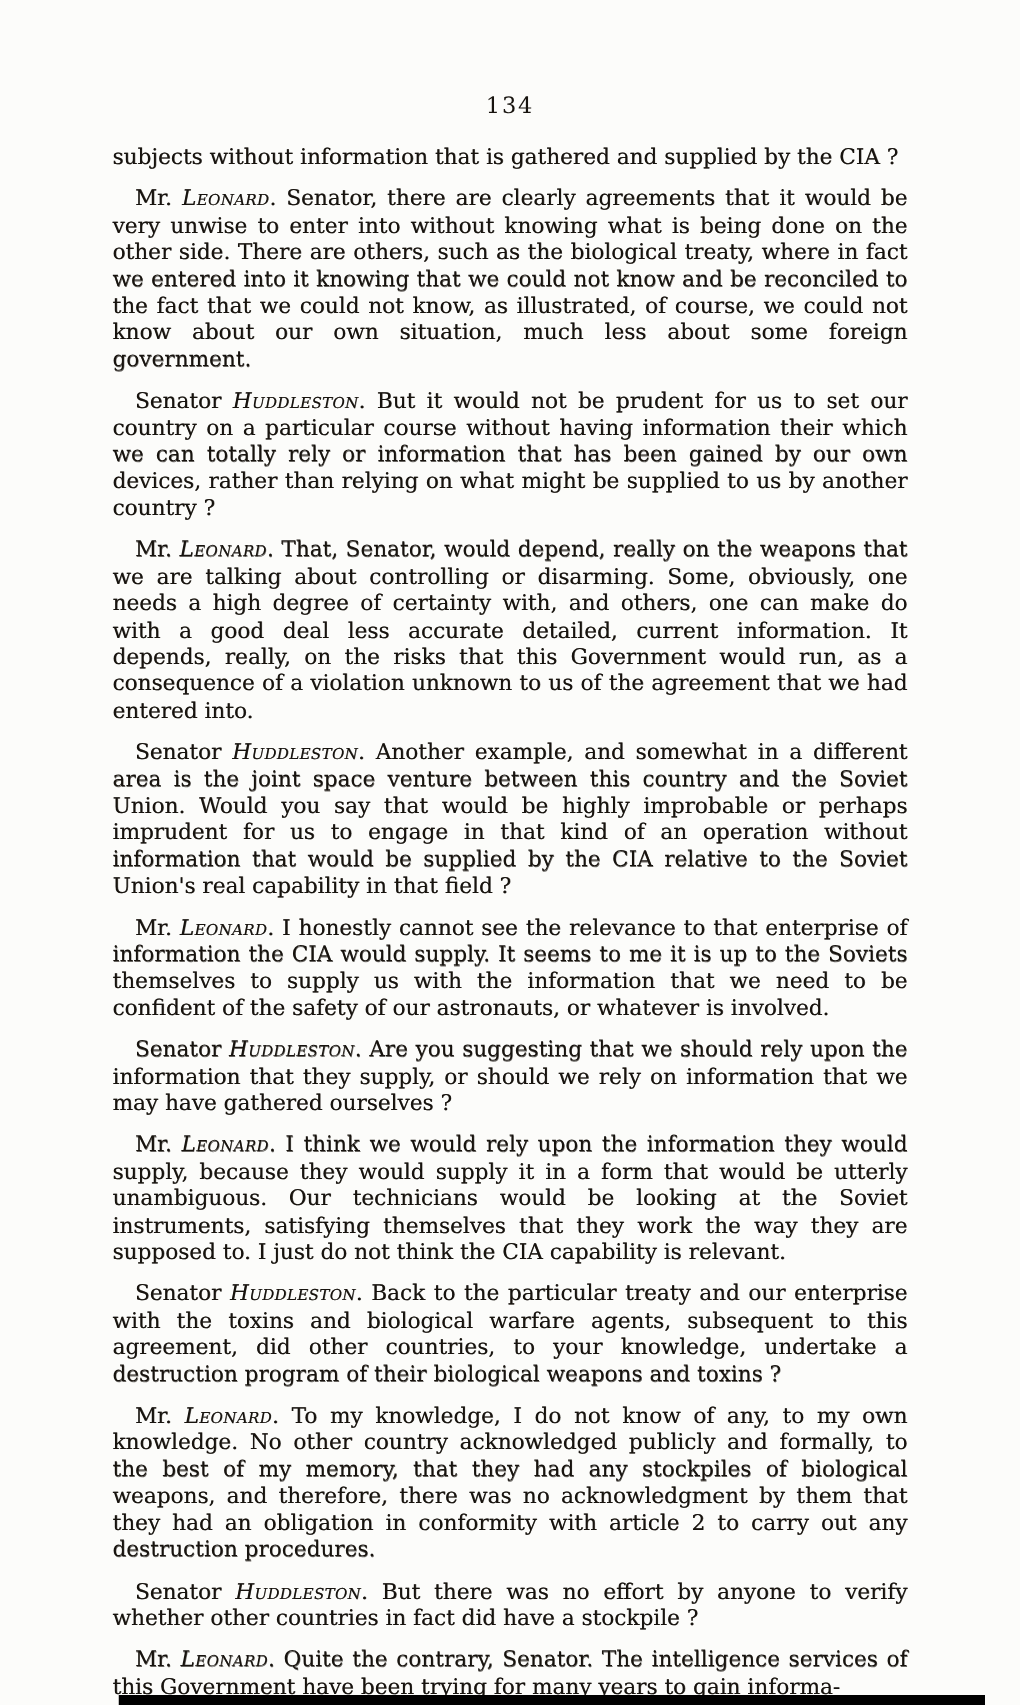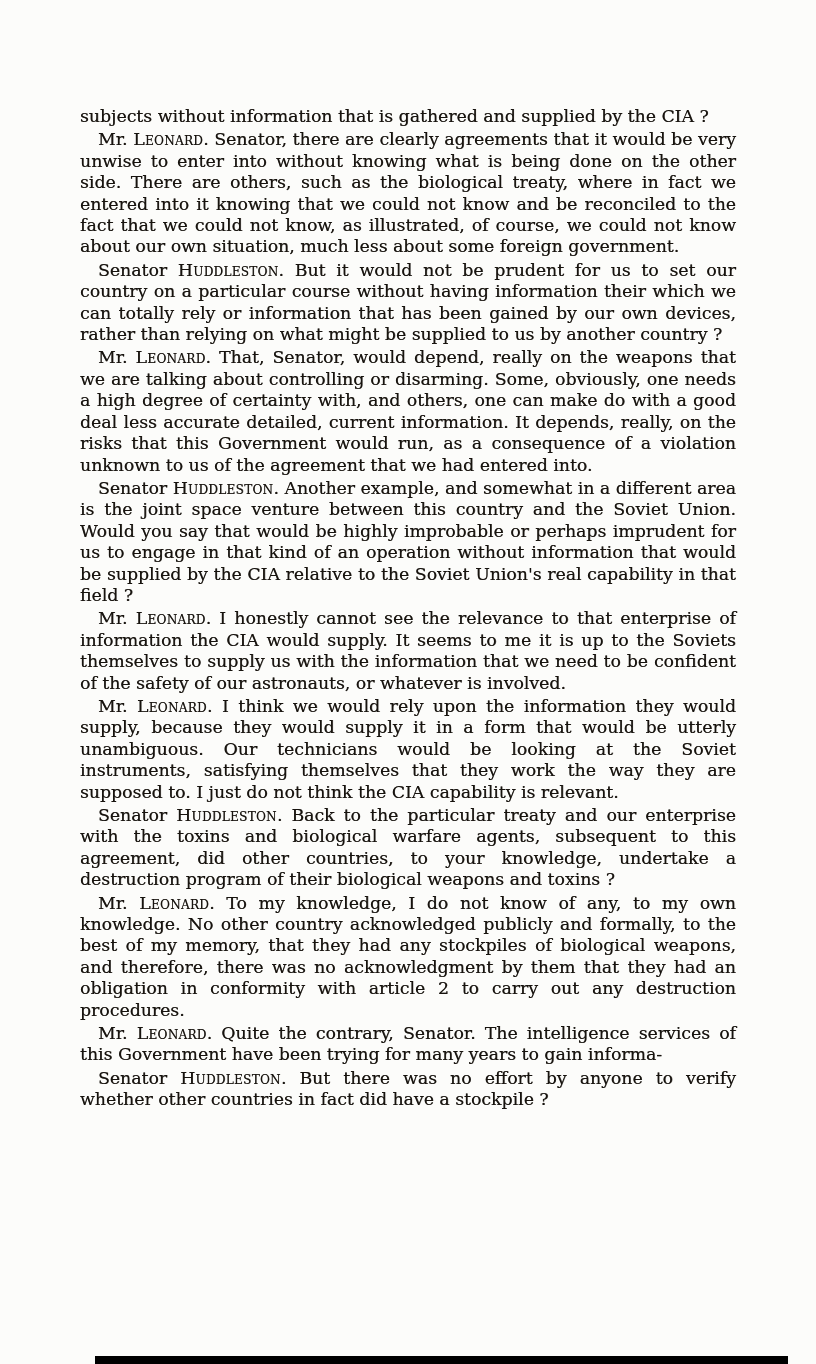--- a/index.html
+++ b/index.html
@@ -30,52 +30,55 @@
     position: absolute;
     top: 104px;
     left: 78px;
     width: 660px;
     font-size: 17.3px;
     line-height: 21.4px;
     text-align: justify;
     text-shadow: 0.3px 0.2px 0 rgba(23, 19, 14, 0.65);
   }
   .para {
-    margin: 2px;
+    margin: 12px;
     text-indent: 18px;
   }
   .para.no-indent {
     text-indent: 0;
   }
   .speaker .sc {
     font-variant: small-caps;
     letter-spacing: 0.3px;
+    font-style: italic;
   }
   .bottom-bar {
     position: absolute;
     left: 95px;
     bottom: 0;
     width: 693px;
     height: 8px;
     background: #000000;
   }
 </style>
 </head>
 <body>
 
 <div class="page">
+  <div class="page-number">134</div>
 
   <div class="text-block" id="paragraphs">
       <p class="para no-indent"><span>subjects without information that is gathered and supplied by the CIA ?</span></p>
       <p class="para"><span class="speaker"><span>Mr. </span><span class="sc">Leonard</span></span>. <span>Senator, there are clearly agreements that it would be very unwise to enter into without knowing what is being done on the other side. There are others, such as the biological treaty, where in fact we entered into it knowing that we could not know and be reconciled to the fact that we could not know, as illustrated, of course, we could not know about our own situation, much less about some foreign government.</span></p>
       <p class="para"><span class="speaker"><span>Senator </span><span class="sc">Huddleston</span></span>. <span>But it would not be prudent for us to set our country on a particular course without having information their which we can totally rely or information that has been gained by our own devices, rather than relying on what might be supplied to us by another country ?</span></p>
       <p class="para"><span class="speaker"><span>Mr. </span><span class="sc">Leonard</span></span>. <span>That, Senator, would depend, really on the weapons that we are talking about controlling or disarming. Some, obviously, one needs a high degree of certainty with, and others, one can make do with a good deal less accurate detailed, current information. It depends, really, on the risks that this Government would run, as a consequence of a violation unknown to us of the agreement that we had entered into.</span></p>
       <p class="para"><span class="speaker"><span>Senator </span><span class="sc">Huddleston</span></span>. <span>Another example, and somewhat in a different area is the joint space venture between this country and the Soviet Union. Would you say that would be highly improbable or perhaps imprudent for us to engage in that kind of an operation without information that would be supplied by the CIA relative to the Soviet Union's real capability in that field ?</span></p>
       <p class="para"><span class="speaker"><span>Mr. </span><span class="sc">Leonard</span></span>. <span>I honestly cannot see the relevance to that enterprise of information the CIA would supply. It seems to me it is up to the Soviets themselves to supply us with the information that we need to be confident of the safety of our astronauts, or whatever is involved.</span></p>
+      <p class="para"><span class="speaker"><span>Senator </span><span class="sc">Huddleston</span></span>. <span>Are you suggesting that we should rely upon the information that they supply, or should we rely on information that we may have gathered ourselves ?</span></p>
       <p class="para"><span class="speaker"><span>Mr. </span><span class="sc">Leonard</span></span>. <span>I think we would rely upon the information they would supply, because they would supply it in a form that would be utterly unambiguous. Our technicians would be looking at the Soviet instruments, satisfying themselves that they work the way they are supposed to. I just do not think the CIA capability is relevant.</span></p>
       <p class="para"><span class="speaker"><span>Senator </span><span class="sc">Huddleston</span></span>. <span>Back to the particular treaty and our enterprise with the toxins and biological warfare agents, subsequent to this agreement, did other countries, to your knowledge, undertake a destruction program of their biological weapons and toxins ?</span></p>
       <p class="para"><span class="speaker"><span>Mr. </span><span class="sc">Leonard</span></span>. <span>To my knowledge, I do not know of any, to my own knowledge. No other country acknowledged publicly and formally, to the best of my memory, that they had any stockpiles of biological weapons, and therefore, there was no acknowledgment by them that they had an obligation in conformity with article 2 to carry out any destruction procedures.</span></p>
+      <p class="para"><span class="speaker"><span>Senator </span><span class="sc">Huddleston</span></span>. <span>But there was no effort by anyone to verify whether other countries in fact did have a stockpile ?</span></p>
       <p class="para"><span class="speaker"><span>Mr. </span><span class="sc">Leonard</span></span>. <span>Quite the contrary, Senator. The intelligence services of this Government have been trying for many years to gain informa-</span></p>
-      <p class="para"><span class="speaker"><span>Senator </span><span class="sc">Huddleston</span></span>. <span>But there was no effort by anyone to verify whether other countries in fact did have a stockpile ?</span></p>
     </div>
 
   <div class="bottom-bar" style="background: rgb(0, 0, 0);"></div>
 </div>
 
 </body></html>

